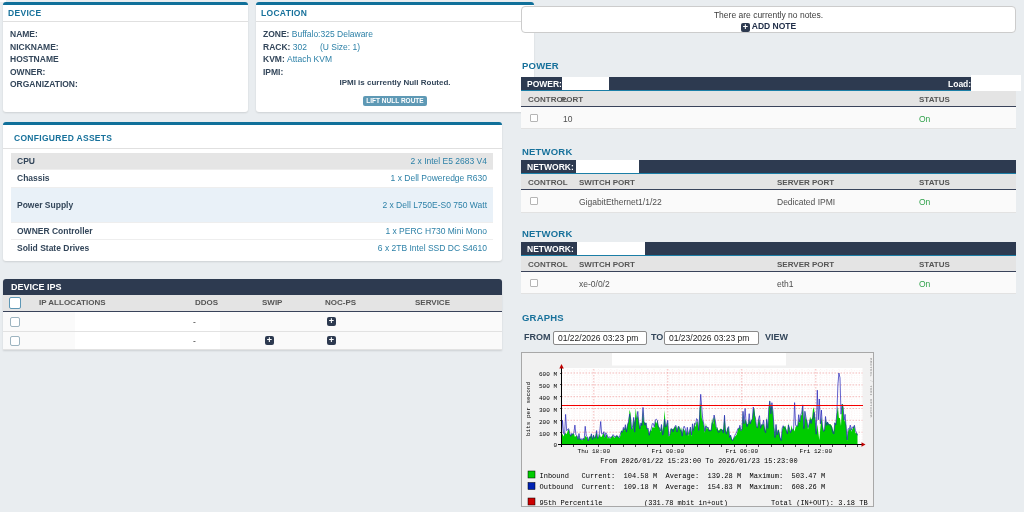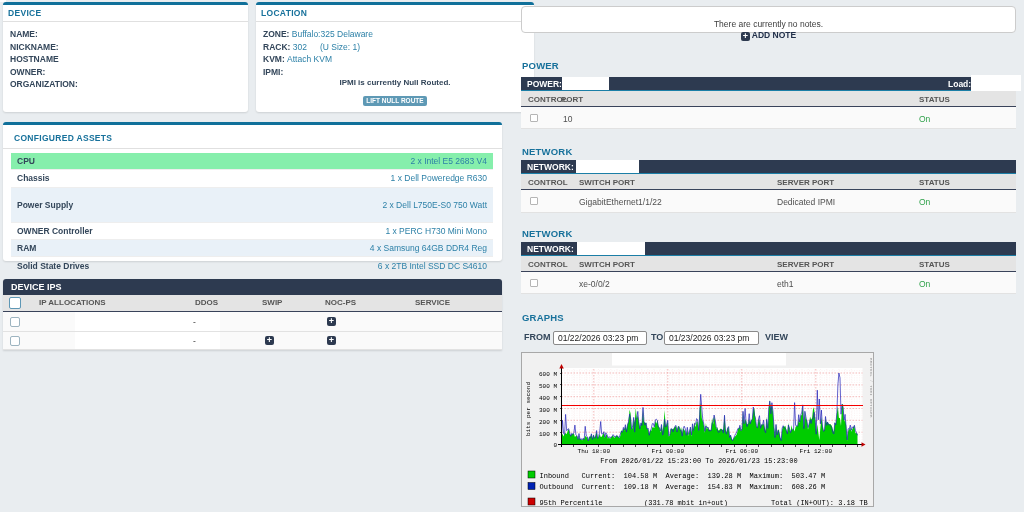--- a/index.html
+++ b/index.html
@@ -50,39 +50,35 @@
   </div>
   <div class="lbl" style="text-align:center; margin-top:0px; font-size:8px;">IPMI is currently Null Routed.</div>
   <div style="text-align:center; margin-top:2px;"><span style="display:inline-block; background:#5e99b5; color:#fff; font-size:6.5px; font-weight:bold; padding:0 3px; height:9.5px; line-height:9.5px; border-radius:2px;">LIFT NULL ROUTE</span></div>
 </div>
 
 <div class="panel" style="left:3px; top:122px; width:499px; height:139px;">
   <div class="ph2">CONFIGURED ASSETS</div>
   <div style="margin:4px 9px 0 8px;">
     <table style="width:100%; border-collapse:collapse; font-size:8.5px;">
       <tbody>
-          <tr style="background:#86efac;">
+          <tr style="background:#e5e5e5;">
             <td style="padding:0 0 0 6px; height:17.3px; font-weight:bold; color:#33465a; border-bottom:1px solid #eee;">CPU</td>
             <td style="text-align:right; padding-right:6px; color:#2c80a7; border-bottom:1px solid #eee;">2 x Intel E5 2683 V4</td>
           </tr>
       <tr>
             <td style="padding:0 0 0 6px; height:17.3px; font-weight:bold; color:#33465a; border-bottom:1px solid #eee;">Chassis</td>
             <td style="text-align:right; padding-right:6px; color:#2c80a7; border-bottom:1px solid #eee;">1 x Dell Poweredge R630</td>
           </tr>
       <tr style="background:#e9f1f8;">
             <td style="padding:0 0 0 6px; height:35px; font-weight:bold; color:#33465a; border-bottom:1px solid #eee;">Power Supply</td>
             <td style="text-align:right; padding-right:6px; color:#2c80a7; border-bottom:1px solid #eee;">2 x Dell L750E-S0 750 Watt</td>
           </tr>
       <tr>
             <td style="padding:0 0 0 6px; height:17.3px; font-weight:bold; color:#33465a; border-bottom:1px solid #eee;">OWNER Controller</td>
             <td style="text-align:right; padding-right:6px; color:#2c80a7; border-bottom:1px solid #eee;">1 x PERC H730 Mini Mono</td>
-          </tr>
-      <tr style="background:#e9f1f8;">
-            <td style="padding:0 0 0 6px; height:17.3px; font-weight:bold; color:#33465a; border-bottom:1px solid #eee;">RAM</td>
-            <td style="text-align:right; padding-right:6px; color:#2c80a7; border-bottom:1px solid #eee;">4 x Samsung 64GB DDR4 Reg</td>
           </tr>
       <tr>
             <td style="padding:0 0 0 6px; height:17.3px; font-weight:bold; color:#33465a;">Solid State Drives</td>
             <td style="text-align:right; padding-right:6px; color:#2c80a7;">6 x 2TB Intel SSD DC S4610</td>
           </tr>
     </tbody>
       </table>
   </div>
 </div>
 
@@ -105,21 +101,21 @@
   <div style="position:relative; background:#fafafa; height:18px; border-bottom:1px solid #e2e2e2;">
     <span class="cb" style="left:7px; top:4px;"></span>
     <span class="redact" style="left:72px; top:0; width:145px; height:17px;"></span>
     <span class="abs" style="left:190px; top:4px; font-size:8.5px; color:#3c3c3c;">-</span>
     <span class="plus" style="left:262px; top:4px;">+</span>
     <span class="plus" style="left:324px; top:4px;">+</span>
   </div>
 </div>
 
 <div class="abs" style="left:521px; top:6px; width:495px; height:27px; background:#fff; border:1px solid #ccc; border-radius:4px; text-align:center;">
-  <div style="font-size:8.5px; color:#3c3c3c; margin-top:12px;">There are currently no notes.</div>
+  <div style="font-size:8.5px; color:#3c3c3c; margin-top:3px;">There are currently no notes.</div>
   <div style="font-size:8.5px; font-weight:bold; color:#22304a; margin-top:1px;"><span style="display:inline-block; width:9px; height:9px; background:#2d3a50; border-radius:2px; color:#fff; font-size:9px; line-height:9px; vertical-align:-1px;">+</span> ADD NOTE</div>
 </div>
 
 <div class="sect" style="left:522px; top:59.5px;">POWER</div>
 <div class="dbar" style="top:76.5px;">
     <span class="blbl">POWER:</span>
   </div>
 <div class="redact" style="left:562px; top:77px; width:47px; height:13px;"></div>
 <div class="abs" style="left:948px; top:79px; color:#fff; font-size:8.5px; font-weight:bold; z-index:3;">Load:</div>
 <div class="redact" style="left:971px; top:75px; width:50px; height:16px; z-index:2;"></div>

